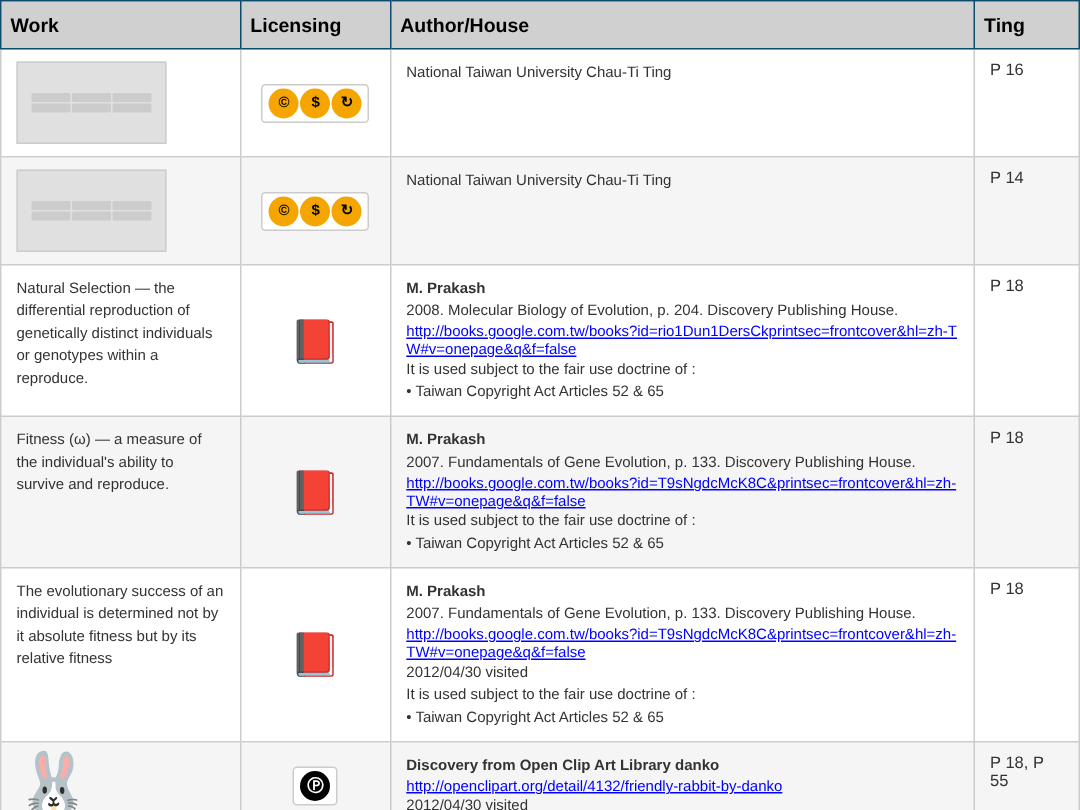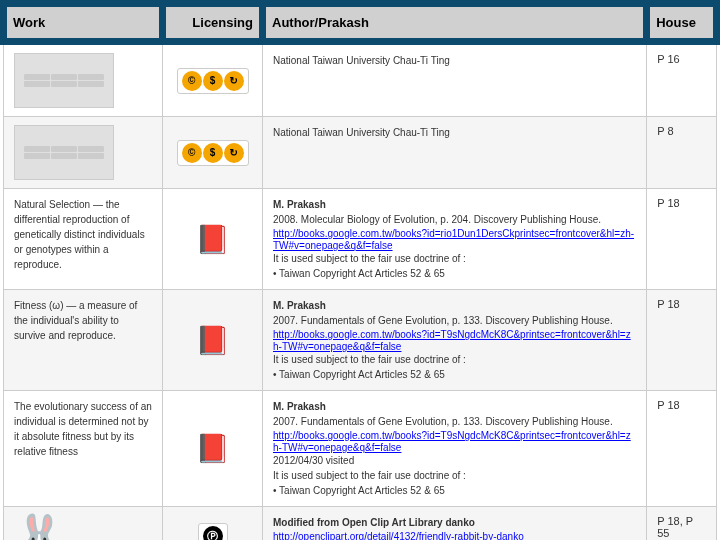--- a/index.html
+++ b/index.html
@@ -16,38 +16,38 @@
       border-collapse: collapse;
     }
     thead tr {
       background: #d0d0d0;
     }
     thead th {
       padding: 8px 6px;
       text-align: left;
       font-size: 13px;
       font-weight: bold;
-      border: 7px solid #0c4a6e;
+      border: 1px solid #0c4a6e;
     }
     tbody tr {
       border: 1px solid #ccc;
     }
     tbody tr:nth-child(even) {
       background: #f5f5f5;
     }
     tbody tr:nth-child(odd) {
       background: #fff;
     }
     tbody td {
       padding: 8px 10px;
       vertical-align: top;
       border: 1px solid #ccc;
     }
     .col-work { width: 160px; }
-    .col-licensing { width: 100px; text-align: right; }
+    .col-licensing { width: 100px; text-align: left; }
     .col-author { width: 390px; }
     .col-page { width: 70px; }
     .cc-circle {
       display: inline-block;
       width: 20px;
       height: 20px;
       border-radius: 50%;
       background: #f5a500;
       color: #000;
       font-weight: bold;
@@ -117,22 +117,22 @@
     }
   </style>
 </head>
 <body>
 
 <table>
   <thead>
     <tr>
       <th class="col-work">Work</th>
       <th class="col-licensing">Licensing</th>
-      <th class="col-author">Author/Prakash</th>
-      <th class="col-page">House</th>
+      <th class="col-author">Author/House</th>
+      <th class="col-page">Ting</th>
     </tr>
   </thead>
   <tbody id="table-body">
   <tr>
     <td class="col-work">
           <div class="work-image-placeholder">
       <div style="font-size:8px;color:#888;text-align:center;">
         <div style="display:grid;grid-template-columns:repeat(3,1fr);gap:1px;width:80px;">
           <div style="background:#ccc;height:6px;border-radius:1px;"></div>
                 <div style="background:#ccc;height:6px;border-radius:1px;"></div>
@@ -170,21 +170,21 @@
     </div>
         </td>
     <td class="col-licensing licensing-cell"><div class="cc-badge">
       <span class="cc-circle" style="background:#f5a500;font-size:10px;font-weight:bold;">©</span>
       <span class="cc-circle" style="background:#f5a500;font-size:10px;">$</span>
       <span class="cc-circle" style="background:#f5a500;font-size:10px;">↻</span>
     </div></td>
     <td class="col-author">
           <div class="author-text">National Taiwan University  Chau-Ti Ting</div>
         </td>
-    <td class="col-page"><span class="page-num">P 8</span></td>
+    <td class="col-page"><span class="page-num">P 14</span></td>
   </tr>
       <tr>
     <td class="col-work">
           <div class="work-text">Natural Selection — the differential reproduction of genetically distinct individuals or genotypes within a reproduce.</div>
         </td>
     <td class="col-licensing licensing-cell">
           <div class="book-icon">📕</div>
         </td>
     <td class="col-author"><div class="author-text"><strong>M. Prakash</strong></div><div class="author-text">2008. Molecular Biology of Evolution, p. 204. Discovery Publishing House.</div><a class="author-link" href="#">http://books.google.com.tw/books?id=rio1Dun1DersCkprintsec=frontcover&amp;hl=zh-TW#v=onepage&amp;q&amp;f=false</a><div class="author-text">It is used subject to the fair use doctrine of :</div><div class="author-text">• Taiwan Copyright Act Articles 52 &amp; 65</div></td>
     <td class="col-page"><span class="page-num">P 18</span></td>
@@ -209,17 +209,17 @@
     <td class="col-author"><div class="author-text"><strong>M. Prakash</strong></div><div class="author-text">2007. Fundamentals of Gene Evolution, p. 133. Discovery Publishing House.</div><a class="author-link" href="#">http://books.google.com.tw/books?id=T9sNgdcMcK8C&amp;printsec=frontcover&amp;hl=zh-TW#v=onepage&amp;q&amp;f=false</a><div class="author-text">2012/04/30 visited</div><div class="author-text">It is used subject to the fair use doctrine of :</div><div class="author-text">• Taiwan Copyright Act Articles 52 &amp; 65</div></td>
     <td class="col-page"><span class="page-num">P 18</span></td>
   </tr>
       <tr>
     <td class="col-work">
           <div style="font-size:40px;line-height:1;">🐰</div>
         </td>
     <td class="col-licensing licensing-cell"><div class="cc-badge">
       <span class="cc-zero-circle" style="font-size:11px;font-weight:bold;">Ⓟ</span>
     </div></td>
-    <td class="col-author"><div class="author-text"><strong>Modified from Open Clip Art Library danko</strong></div><a class="author-link" href="#">http://openclipart.org/detail/4132/friendly-rabbit-by-danko</a><div class="author-text">2012/04/30 visited</div></td>
+    <td class="col-author"><div class="author-text"><strong>Discovery from Open Clip Art Library danko</strong></div><a class="author-link" href="#">http://openclipart.org/detail/4132/friendly-rabbit-by-danko</a><div class="author-text">2012/04/30 visited</div></td>
     <td class="col-page"><span class="page-num">P 18, P 55</span></td>
   </tr>
     </tbody>
 </table>
 
 </body></html>

